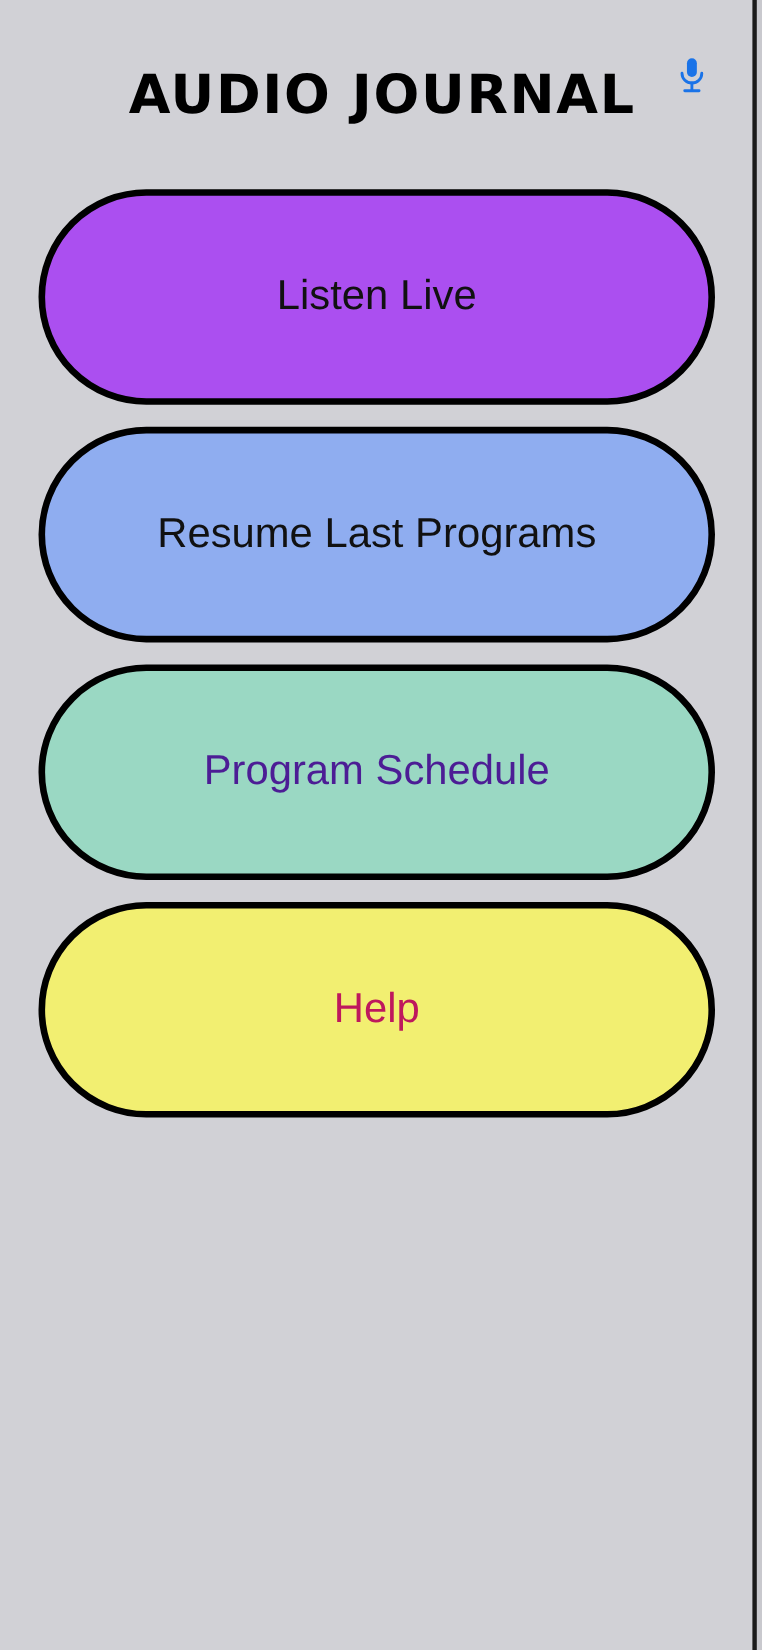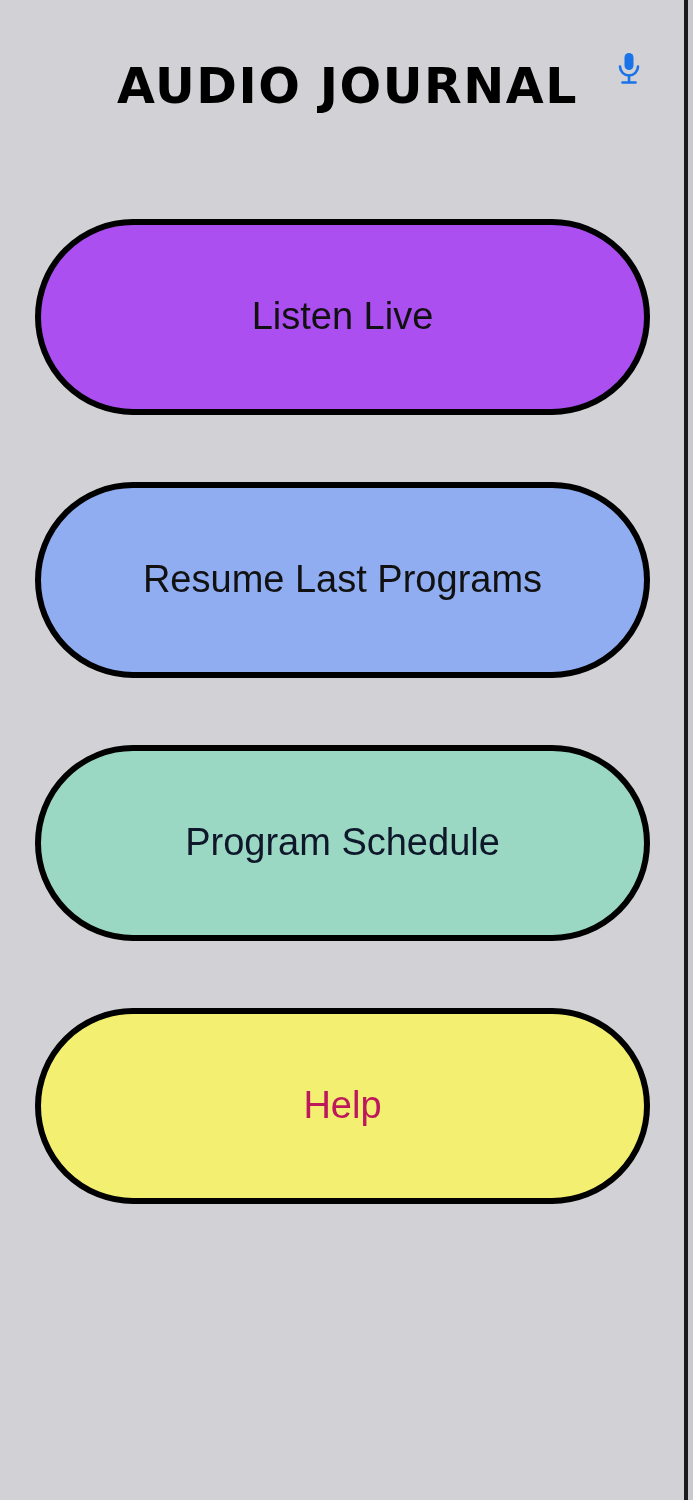--- a/index.html
+++ b/index.html
@@ -97,21 +97,20 @@
     justify-content: center;
     flex: 0 0 auto;
     font-family: "Liberation Sans", sans-serif;
     font-size: 38px;
     font-weight: normal;
     color: #111111;
     text-align: center;
     line-height: 1.1;
     padding: 0 24px;
     cursor: pointer;
-    margin-top: 47px;
   }
 
   .menu-button .label {
     display: block;
     white-space: nowrap;
   }
 </style>
 </head>
 <body>
 
@@ -130,21 +129,21 @@
     </button>
   </div>
 
   <div class="menu" id="menu-root">
       <div class="menu-button" style="background: rgb(171, 79, 240); border-color: rgb(0, 0, 0); color: rgb(17, 17, 17);">
         <span class="label">Listen Live</span>
       </div>
       <div class="menu-button" style="background: rgb(143, 173, 240); border-color: rgb(0, 0, 0); color: rgb(17, 17, 17);">
         <span class="label">Resume Last Programs</span>
       </div>
-      <div class="menu-button" style="background: rgb(154, 216, 195); border-color: rgb(0, 0, 0); color: #0f172a;">
+      <div class="menu-button" style="background: rgb(154, 216, 195); border-color: rgb(0, 0, 0); color: #4c1d95;">
         <span class="label">Program Schedule</span>
       </div>
       <div class="menu-button" style="background: rgb(242, 239, 113); border-color: rgb(0, 0, 0); color: #be185d;">
         <span class="label">Help</span>
       </div>
     </div>
 
 </div>
 
 <div class="window-right-gutter"></div>

